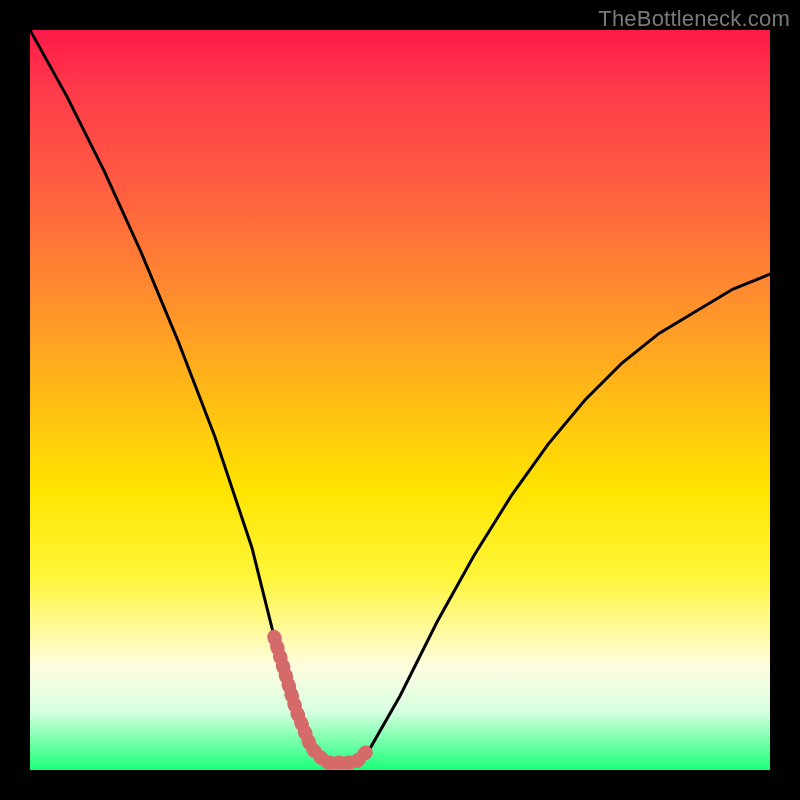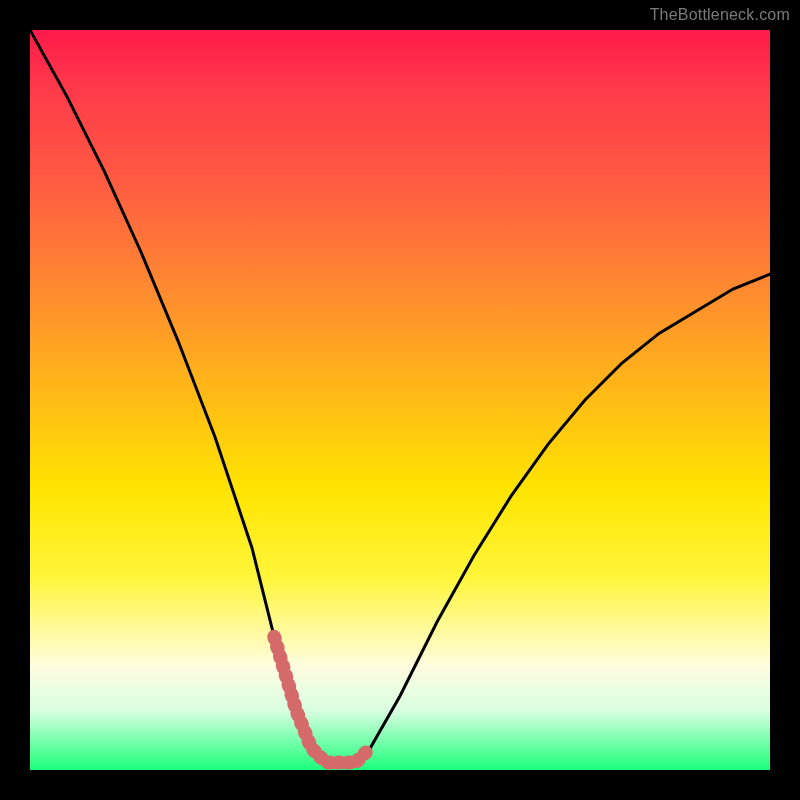--- a/index.html
+++ b/index.html
@@ -35,21 +35,21 @@
   }
   .curve-layer {
     position: absolute;
     inset: 0;
   }
   .watermark {
     position: absolute;
     top: 6px;
     right: 10px;
     font-family: Arial, Helvetica, sans-serif;
-    font-size: 16px;
+    font-size: 22px;
     color: #7a7a7a;
     letter-spacing: 0.2px;
   }
 </style>
 </head>
 <body>
 
 <div class="frame">
   <div class="watermark">TheBottleneck.com</div>
   <div class="plot-area">

